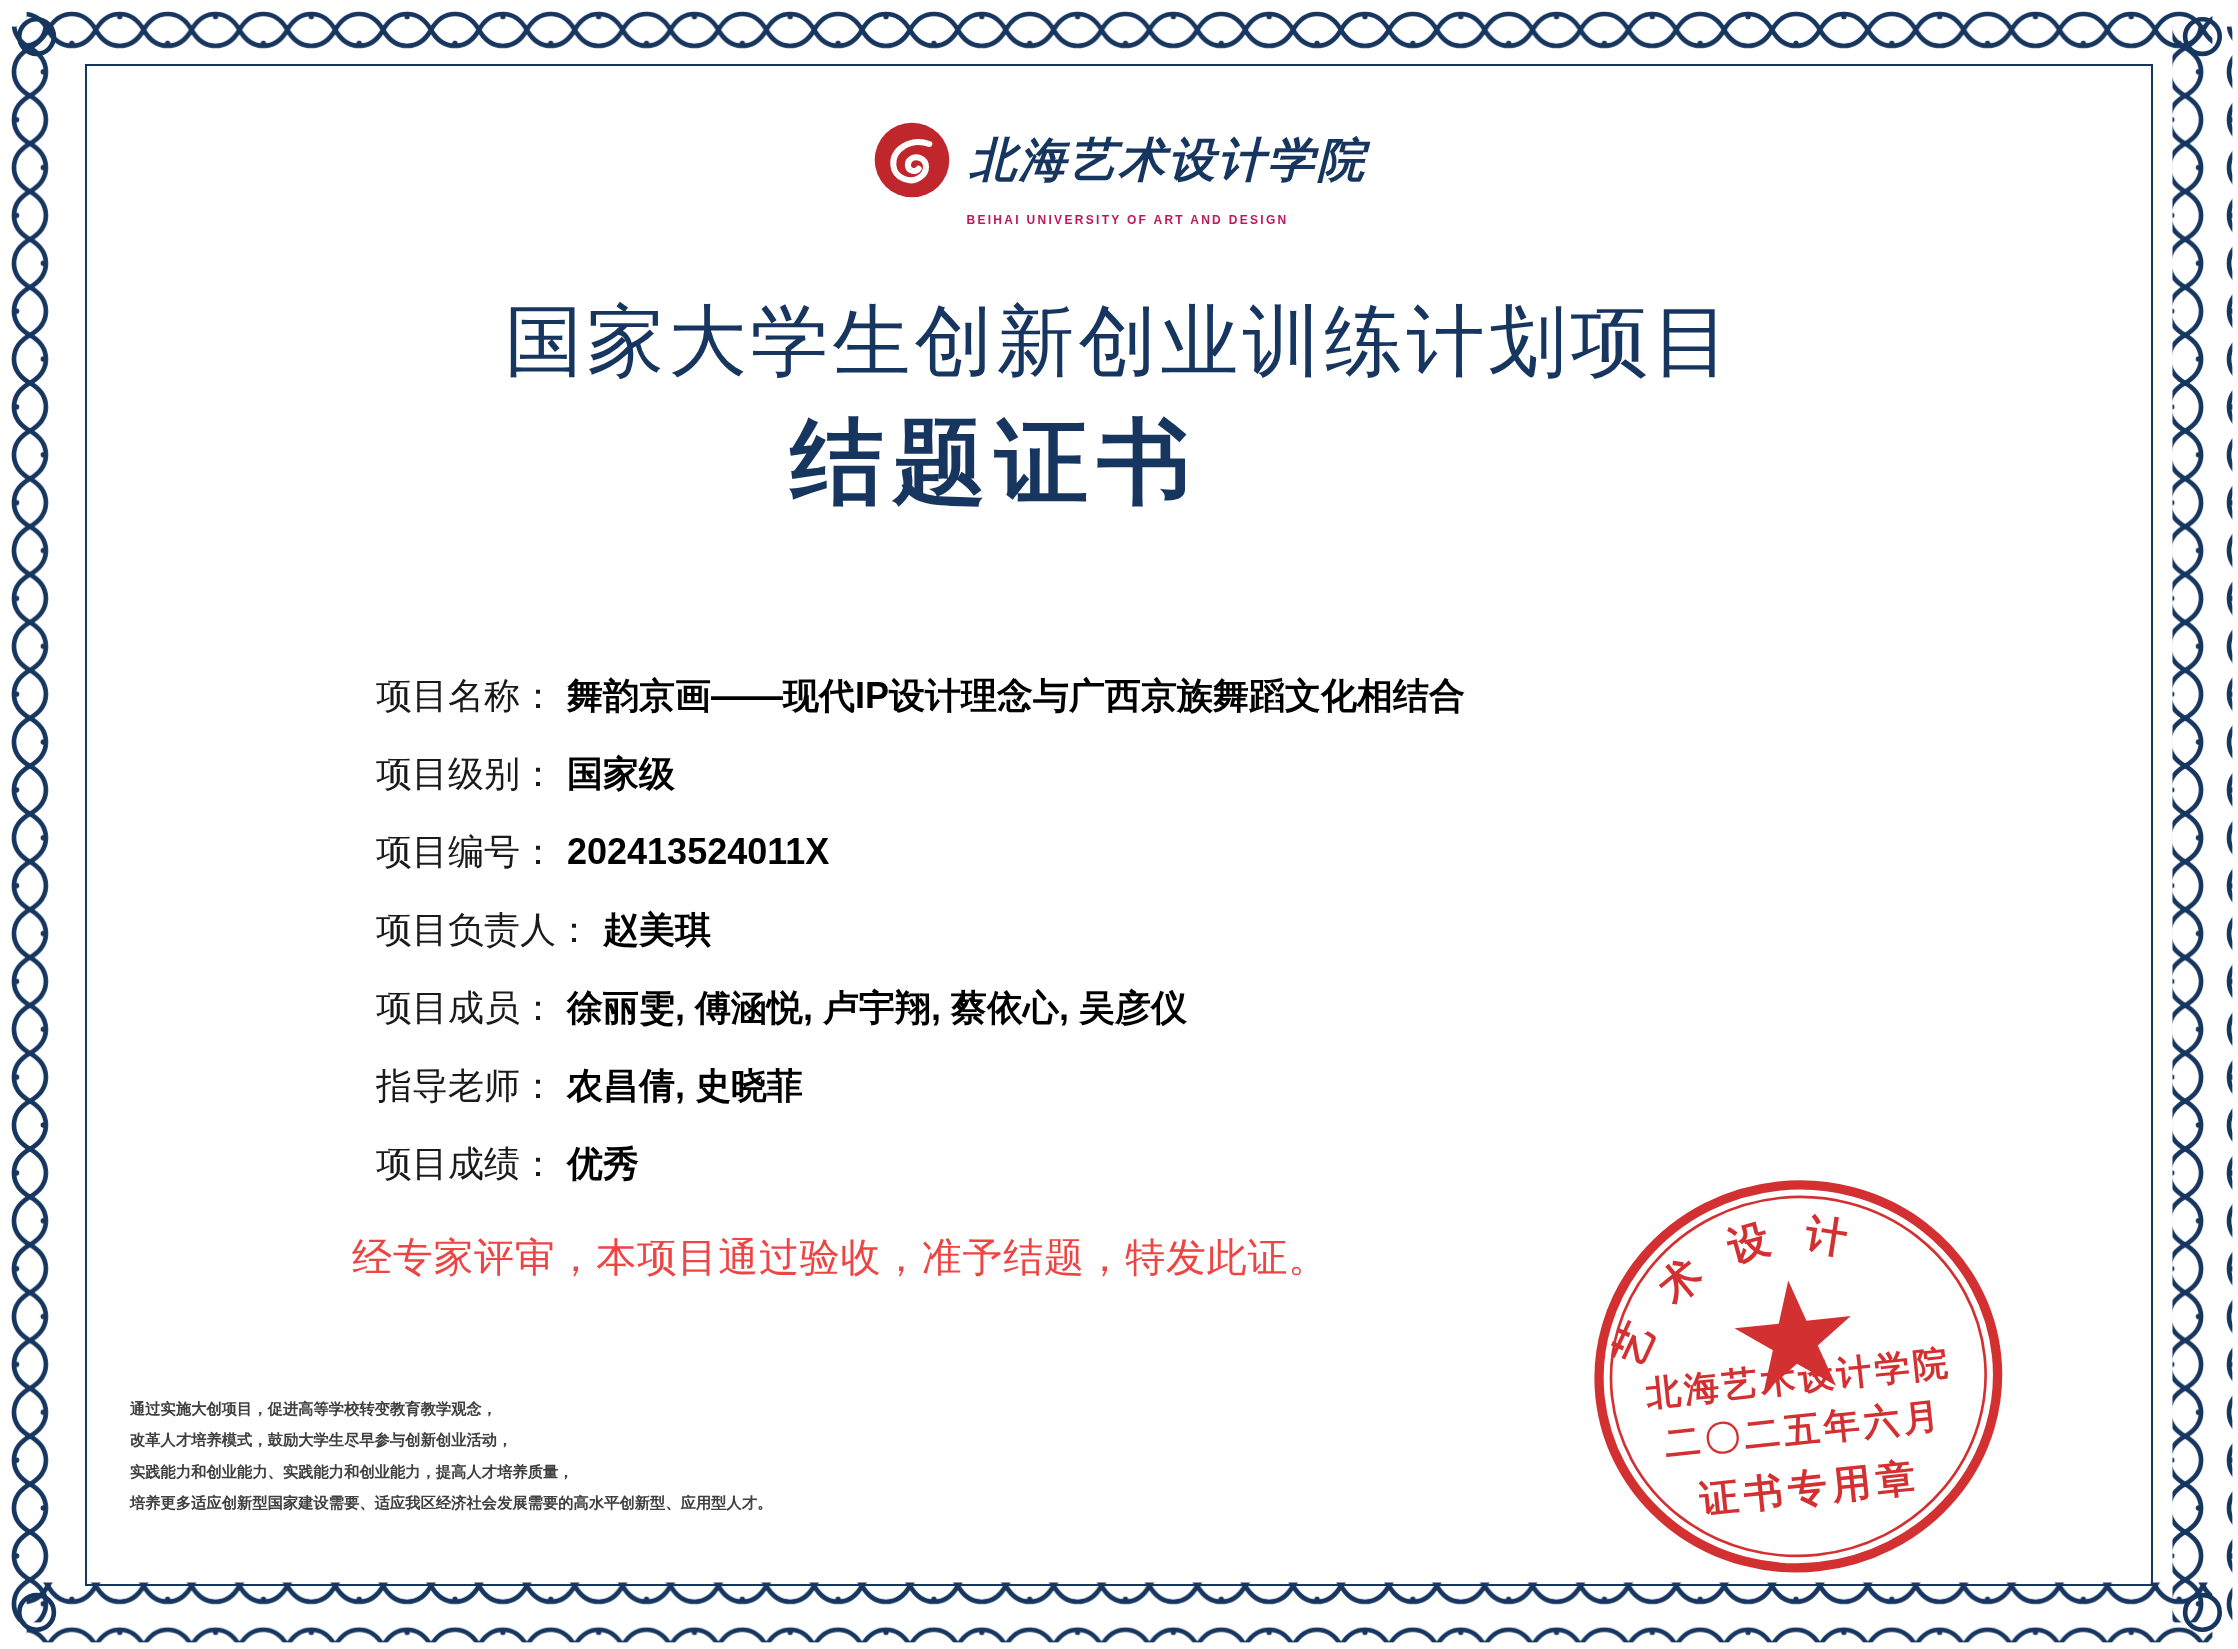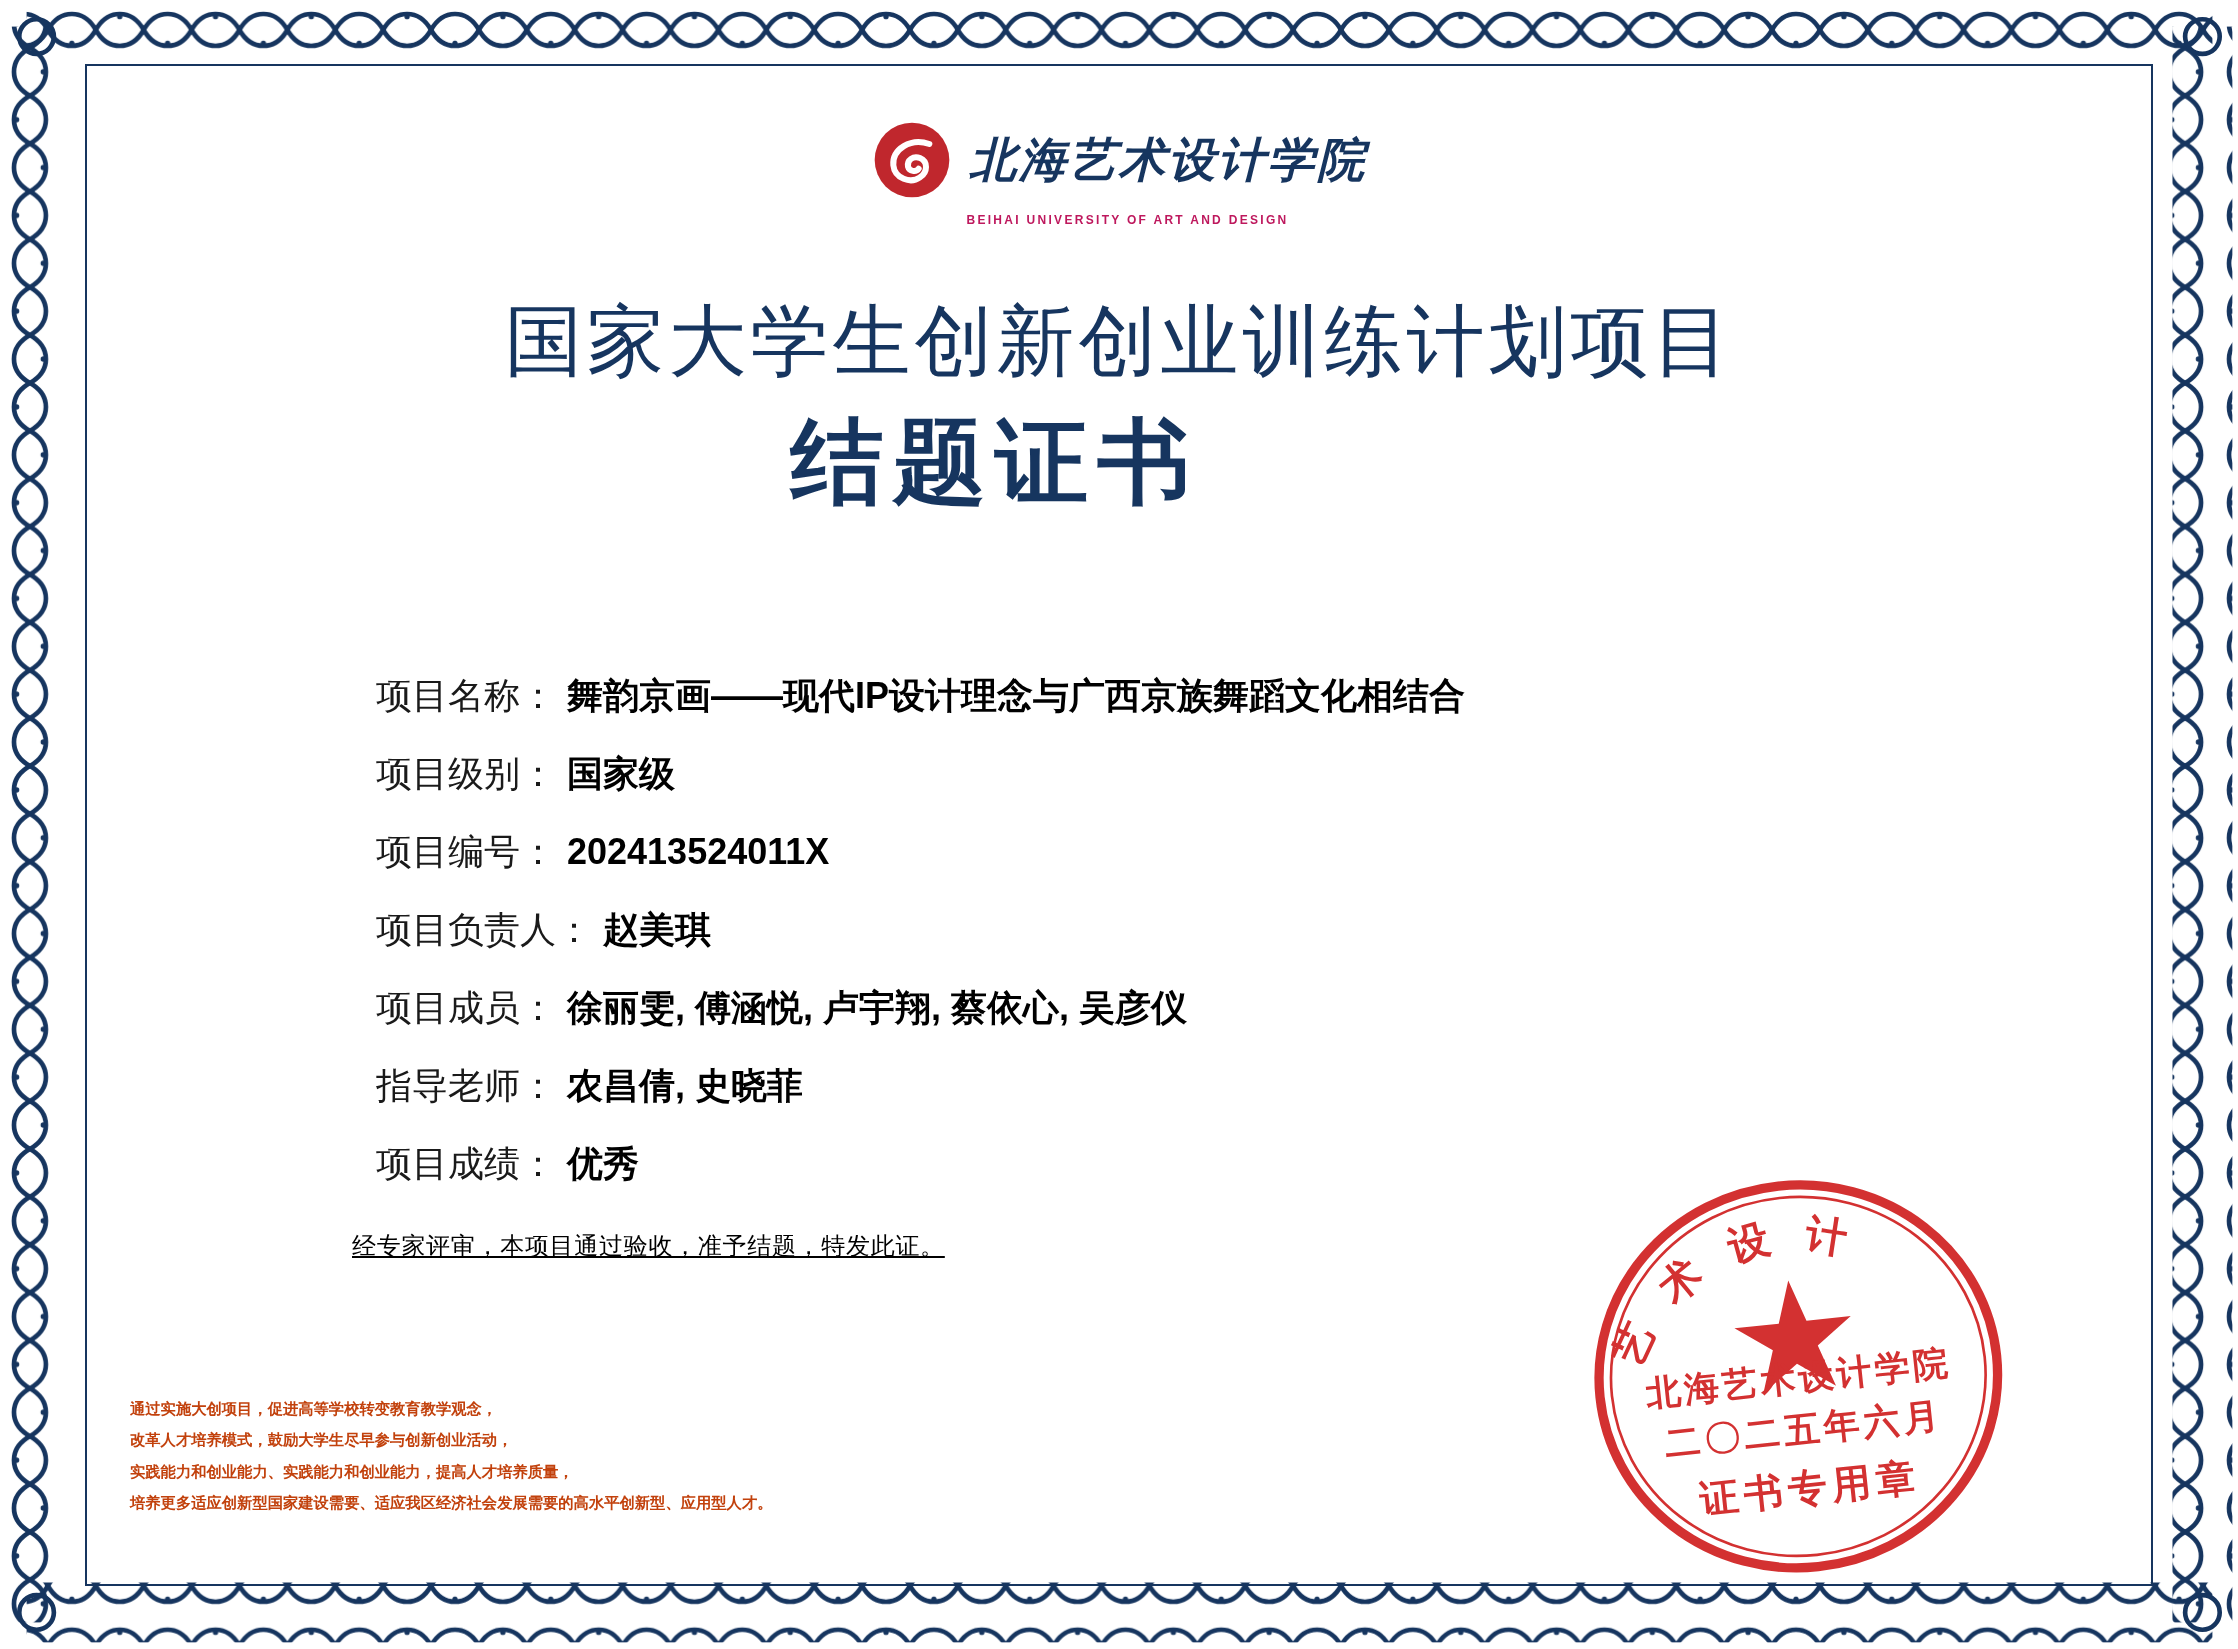--- a/index.html
+++ b/index.html
@@ -140,37 +140,36 @@
   .field-value {
     font-family: Liberation Sans, sans-serif;
     font-size: 36px;
     font-weight: bold;
     color: #000000;
     margin-left: 11px;
   }
   .statement {
     margin-top: 41px;
     font-family: "Liberation Sans", sans-serif;
-    font-size: 24px;
-    color: #000000;
+    font-size: 40px;
+    color: #ef4444;
     letter-spacing: 0.7px;
     white-space: nowrap;
-    text-decoration: underline;
   }
 
   
   .footnote {
     position: absolute;
     left: 130px;
     top: 1393px;
     width: 1131px;
     font-family: "Liberation Serif", serif;
     font-size: 15.3px;
     line-height: 2.05;
-    color: #c2410c;
+    color: #404040;
     font-weight: bold;
   }
 
   
   .seal {
     position: absolute;
     left: 1586px;
     top: 1177px;
     width: 426px;
     height: 412px;

